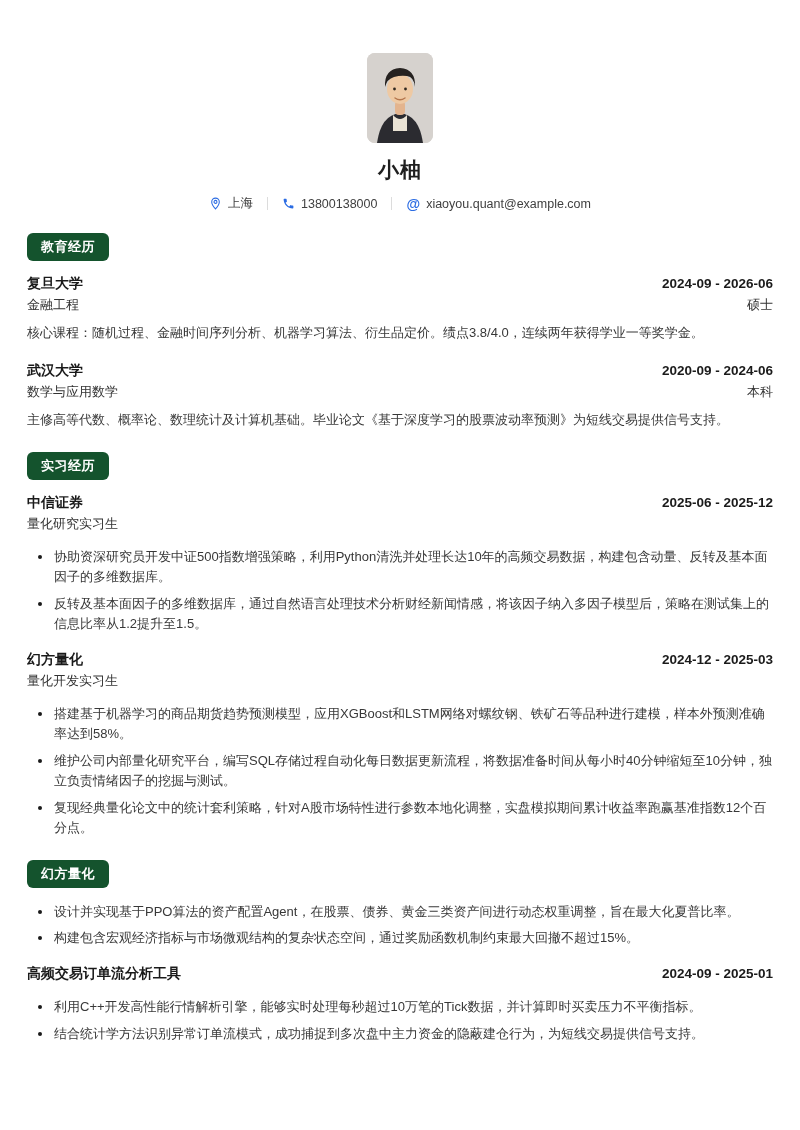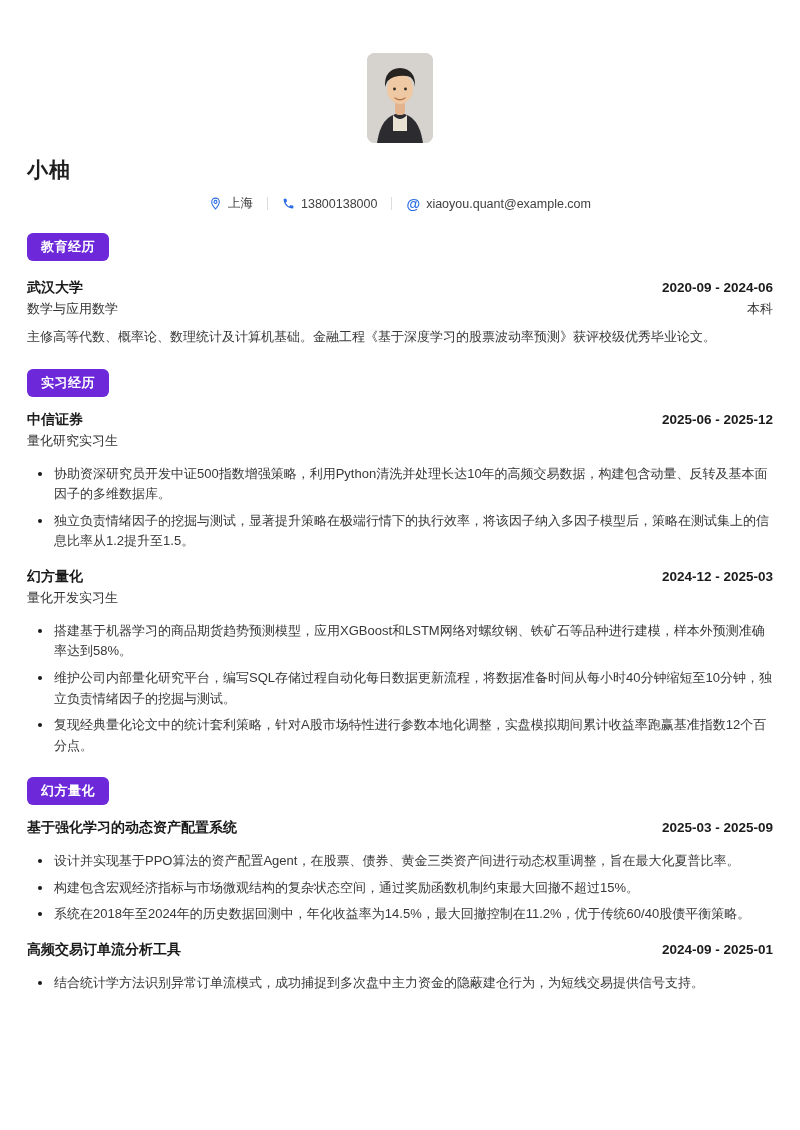--- a/index.html
+++ b/index.html
@@ -11,36 +11,36 @@
   }
   .page { padding:0 27px; }
 
   
   .photo-wrap { display:flex; justify-content:center; padding-top:53px; }
   .photo {
     width:66px; height:90px; border-radius:8px; overflow:hidden;
     background:#d6d2ce; display:block;
   }
   .name {
-    text-align:left; font-size:21px; font-weight:bold; color:#1f1f1f;
+    text-align:center; font-size:21px; font-weight:bold; color:#1f1f1f;
     margin-top:13px; letter-spacing:1px;
   }
   .contact {
     display:flex; justify-content:center; align-items:center;
     margin-top:11px; font-size:12.5px; color:#404040;
   }
   .contact-item { display:flex; align-items:center; gap:6px; }
   .contact-sep { width:1px; height:13px; background:#dcdcdc; margin:0 14px; }
   .icon-svg { display:block; }
   .at-icon { color:#2b6ce3; font-weight:bold; font-size:14px; line-height:1; }
 
   
   .section { margin-top:21px; }
   .badge {
-    display:inline-block; background:#6d28d9; color:#ffffff;
+    display:inline-block; background:#14532d; color:#ffffff;
     font-size:13px; font-weight:bold; padding:5px 14px; border-radius:6px;
     letter-spacing:0.5px;
   }
   .entry { margin-top:14px; }
   .entry-head { display:flex; justify-content:space-between; align-items:baseline; }
   .entry-title { font-size:14px; font-weight:bold; color:#1a1a1a; }
   .entry-date  { font-size:13.5px; font-weight:bold; color:#1a1a1a; white-space:nowrap; }
   .entry-sub   { display:flex; justify-content:space-between; margin-top:3px;
                  font-size:13px; color:#333333; }
   .entry-desc  { margin-top:9px; font-size:13px; line-height:1.6; color:#383838; }
@@ -95,48 +95,59 @@
     <span class="contact-sep"></span>
     <span class="contact-item">
       <span class="at-icon">@</span>
       <span>xiaoyou.quant@example.com</span>
     </span>
   </div>
 
   <div class="section">
     <span class="badge">教育经历</span>
 
+    <div class="entry">
+      <div class="entry-head">
+        <span class="entry-title">复旦大学</span>
+        <span class="entry-date">2024-09 - 2026-06</span>
+      </div>
+      <div class="entry-sub">
+        <span>金融工程</span>
+        <span>硕士</span>
+      </div>
+      <div class="entry-desc">核心课程：随机过程、金融时间序列分析、机器学习算法、衍生品定价。绩点3.8/4.0，连续两年获得学业一等奖学金。</div>
+    </div>
 
     <div class="entry" style="margin-top:18px;">
       <div class="entry-head">
         <span class="entry-title">武汉大学</span>
         <span class="entry-date">2020-09 - 2024-06</span>
       </div>
       <div class="entry-sub">
         <span>数学与应用数学</span>
         <span>本科</span>
       </div>
-      <div class="entry-desc">主修高等代数、概率论、数理统计及计算机基础。金融工程《基于深度学习的股票波动率预测》获评校级优秀毕业论文。</div>
+      <div class="entry-desc">主修高等代数、概率论、数理统计及计算机基础。毕业论文《基于深度学习的股票波动率预测》为短线交易提供信号支持。</div>
     </div>
   </div>
 
   <div class="section">
     <span class="badge">实习经历</span>
 
     <div class="entry">
       <div class="entry-head">
         <span class="entry-title">中信证券</span>
         <span class="entry-date">2025-06 - 2025-12</span>
       </div>
       <div class="entry-sub">
         <span>量化研究实习生</span>
       </div>
       <ul class="bullets">
         <li>协助资深研究员开发中证500指数增强策略，利用Python清洗并处理长达10年的高频交易数据，构建包含动量、反转及基本面因子的多维数据库。</li>
-        <li>独立负责情绪因子的挖掘与测试，显著提升策略在极端行情下的执行效率，将该因子纳入多因子模型后，策略在测试集上的信息比率从1.2提升至1.5。</li>
+        <li>反转及基本面因子的多维数据库，通过自然语言处理技术分析财经新闻情感，将该因子纳入多因子模型后，策略在测试集上的信息比率从1.2提升至1.5。</li>
       </ul>
     </div>
 
     <div class="entry" style="margin-top:16px;">
       <div class="entry-head">
         <span class="entry-title">幻方量化</span>
         <span class="entry-date">2024-12 - 2025-03</span>
       </div>
       <div class="entry-sub">
         <span>量化开发实习生</span>
@@ -146,36 +157,32 @@
         <li>维护公司内部量化研究平台，编写SQL存储过程自动化每日数据更新流程，将数据准备时间从每小时40分钟缩短至10分钟，独立负责情绪因子的挖掘与测试。</li>
         <li>复现经典量化论文中的统计套利策略，针对A股市场特性进行参数本地化调整，实盘模拟期间累计收益率跑赢基准指数12个百分点。</li>
       </ul>
     </div>
   </div>
 
   <div class="section">
     <span class="badge">幻方量化</span>
 
     <div class="entry">
-      <div class="entry-head">
-        <span class="entry-title">基于强化学习的动态资产配置系统</span>
-        <span class="entry-date">2025-03 - 2025-09</span>
-      </div>
       <ul class="bullets">
         <li>设计并实现基于PPO算法的资产配置Agent，在股票、债券、黄金三类资产间进行动态权重调整，旨在最大化夏普比率。</li>
         <li>构建包含宏观经济指标与市场微观结构的复杂状态空间，通过奖励函数机制约束最大回撤不超过15%。</li>
-        <li>系统在2018年至2024年的历史数据回测中，年化收益率为14.5%，最大回撤控制在11.2%，优于传统60/40股债平衡策略。</li>
       </ul>
     </div>
 
     <div class="entry" style="margin-top:16px;">
       <div class="entry-head">
         <span class="entry-title">高频交易订单流分析工具</span>
         <span class="entry-date">2024-09 - 2025-01</span>
       </div>
       <ul class="bullets">
+        <li>利用C++开发高性能行情解析引擎，能够实时处理每秒超过10万笔的Tick数据，并计算即时买卖压力不平衡指标。</li>
         <li>结合统计学方法识别异常订单流模式，成功捕捉到多次盘中主力资金的隐蔽建仓行为，为短线交易提供信号支持。</li>
 
       </ul>
     </div>
   </div>
 
 </div>
 
 </body></html>

